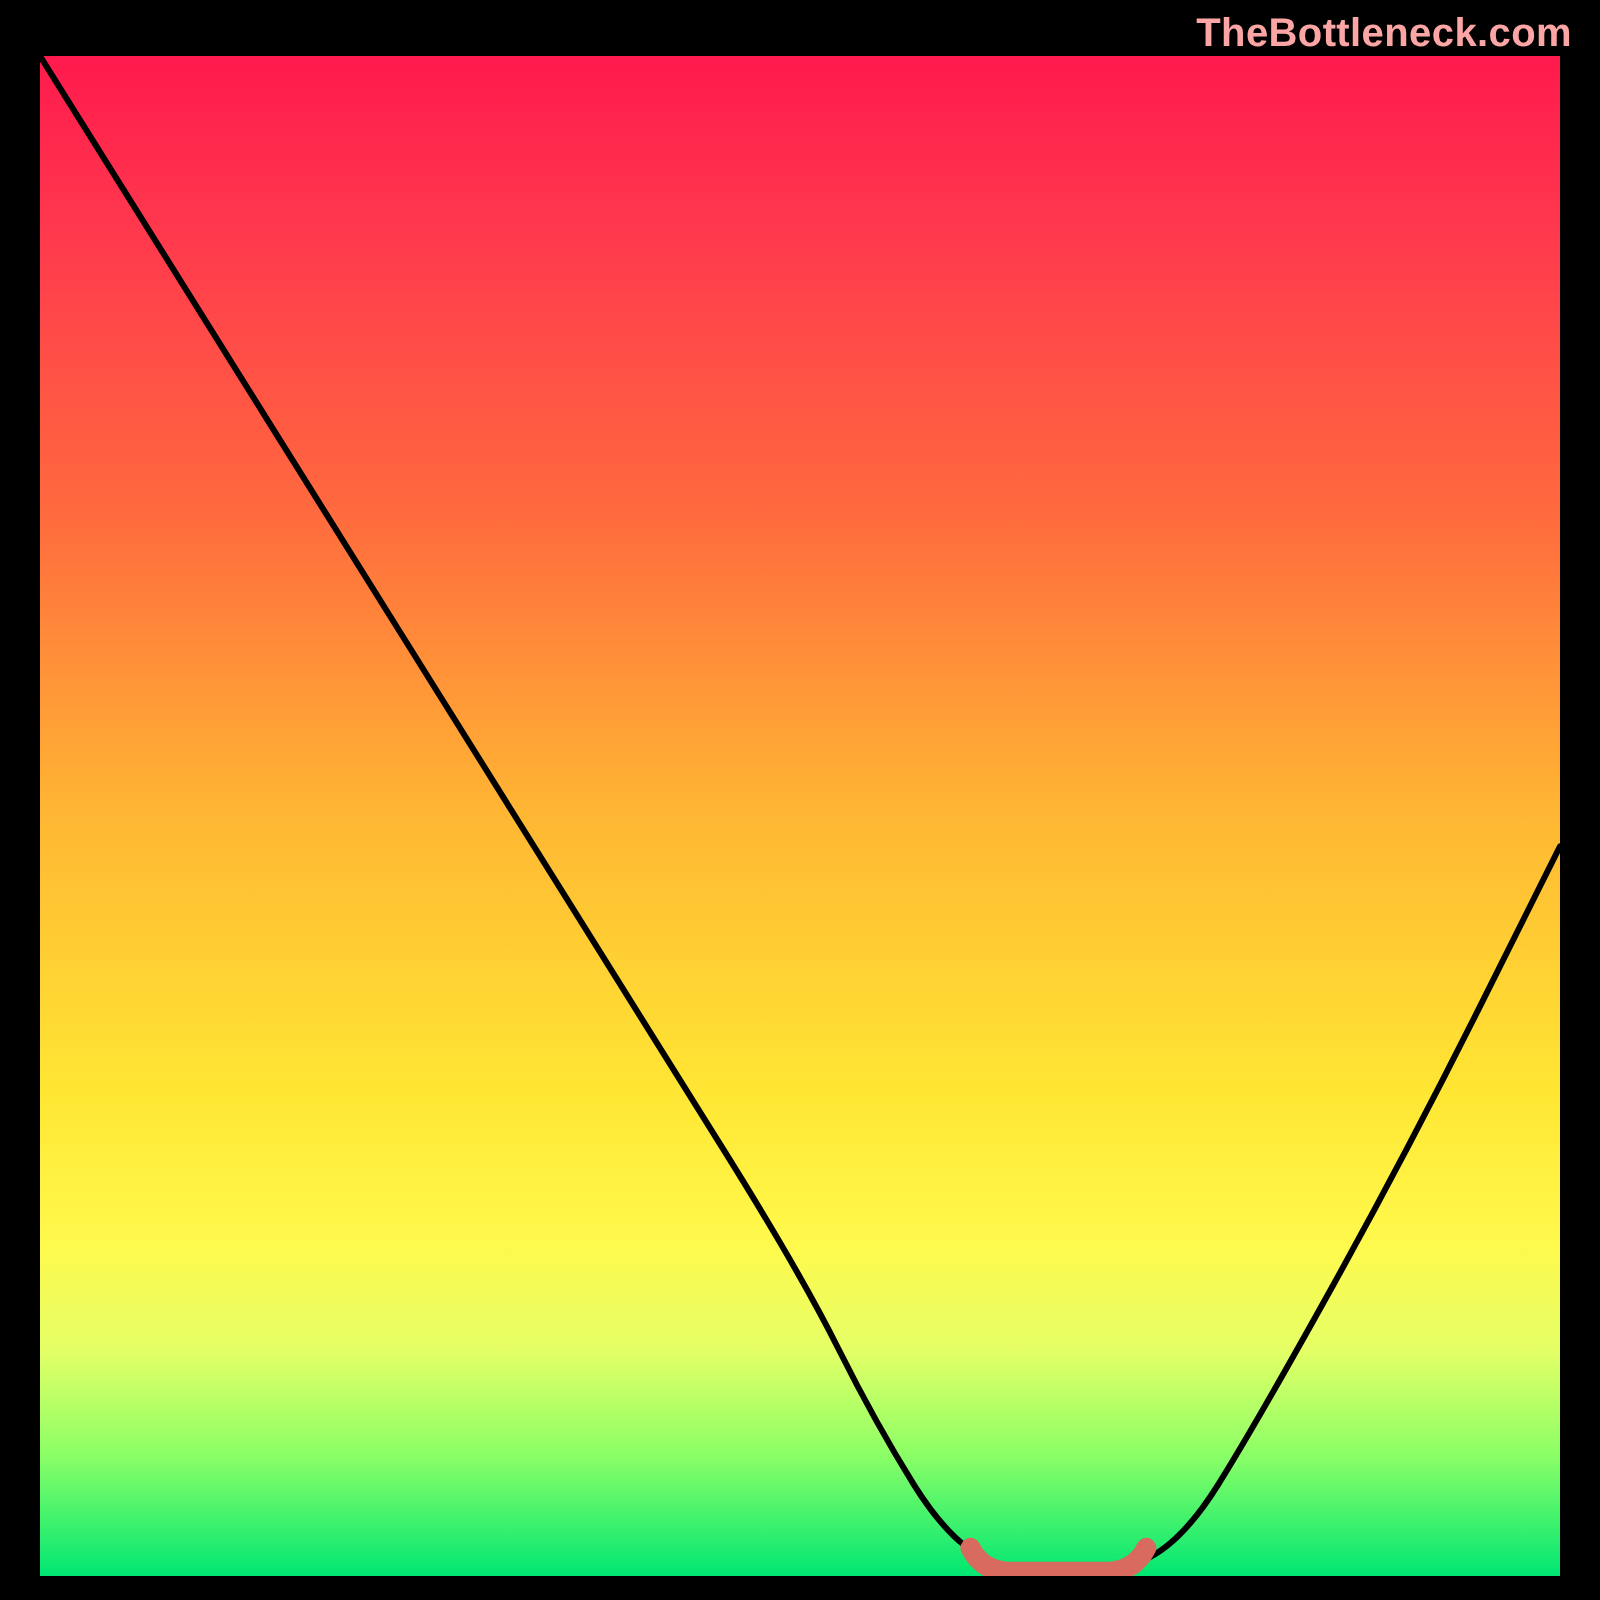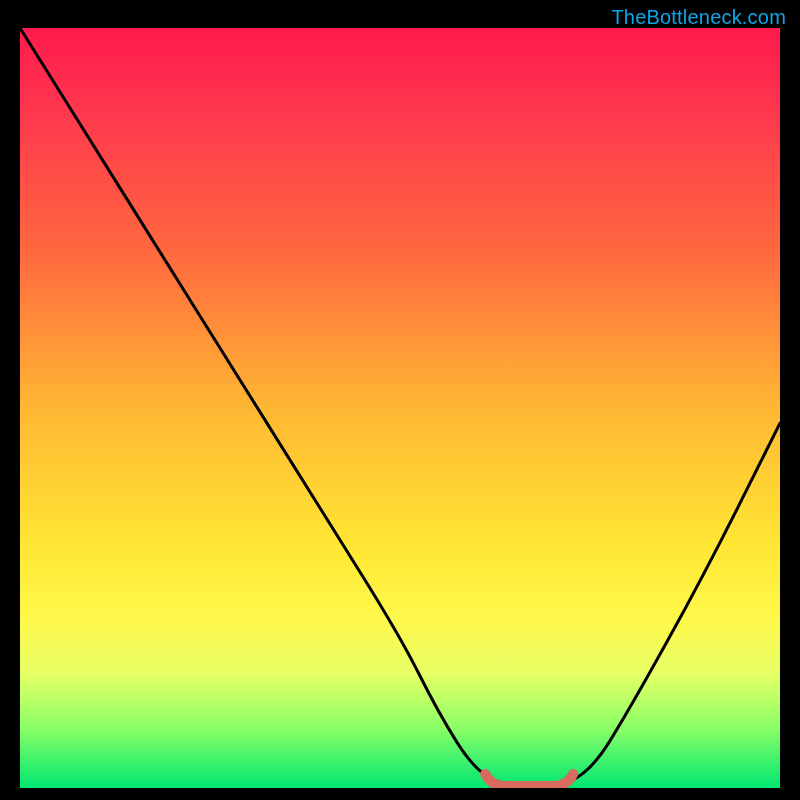--- a/index.html
+++ b/index.html
@@ -43,23 +43,23 @@
     left: 0;
     top: 0;
     width: 760px;
     height: 760px;
     display: block;
   }
   .watermark {
     position: absolute;
     top: 6px;
     right: 14px;
-    color: #0ea5e9;
+    color: #fca5a5;
     font-size: 20px;
-    font-weight: 400;
+    font-weight: 700;
     letter-spacing: 0.2px;
     user-select: none;
   }
 </style>
 </head>
 <body>
 
 <div class="frame">
 
   <div class="plot">

